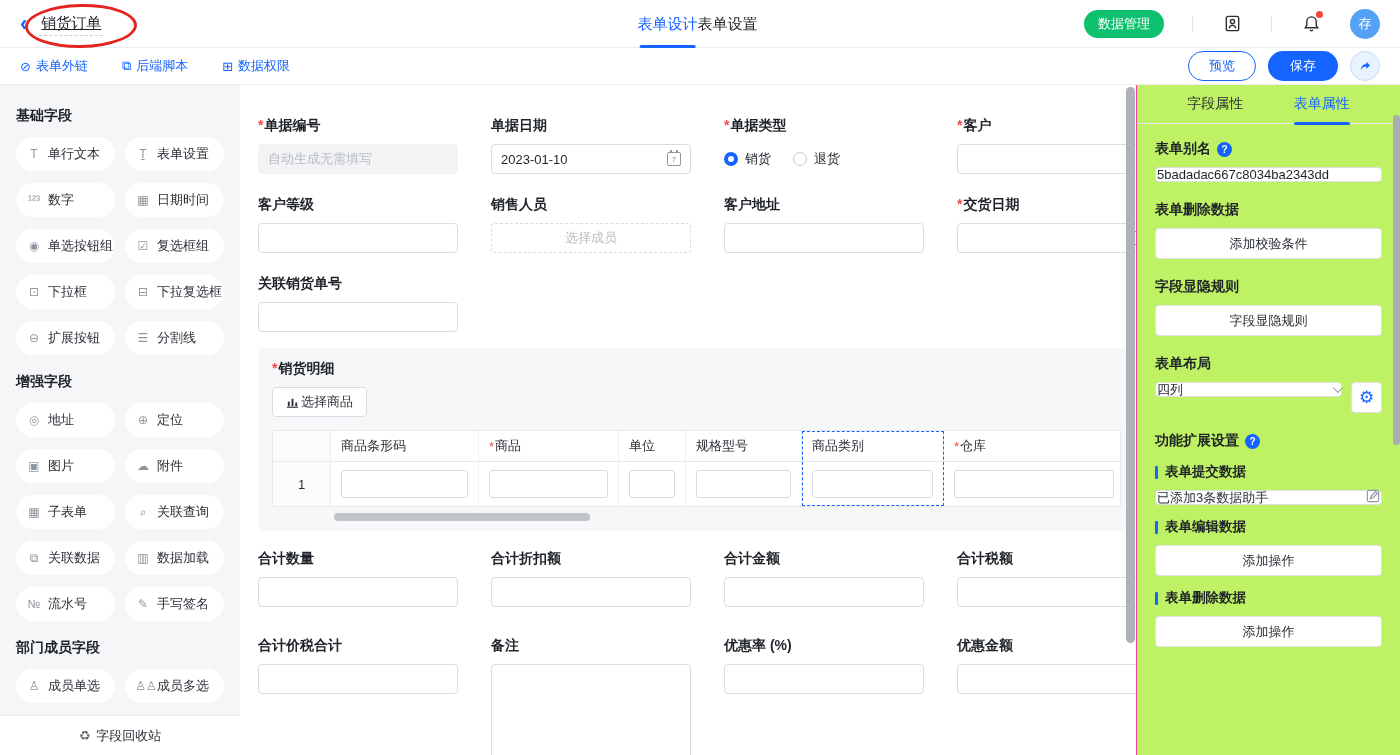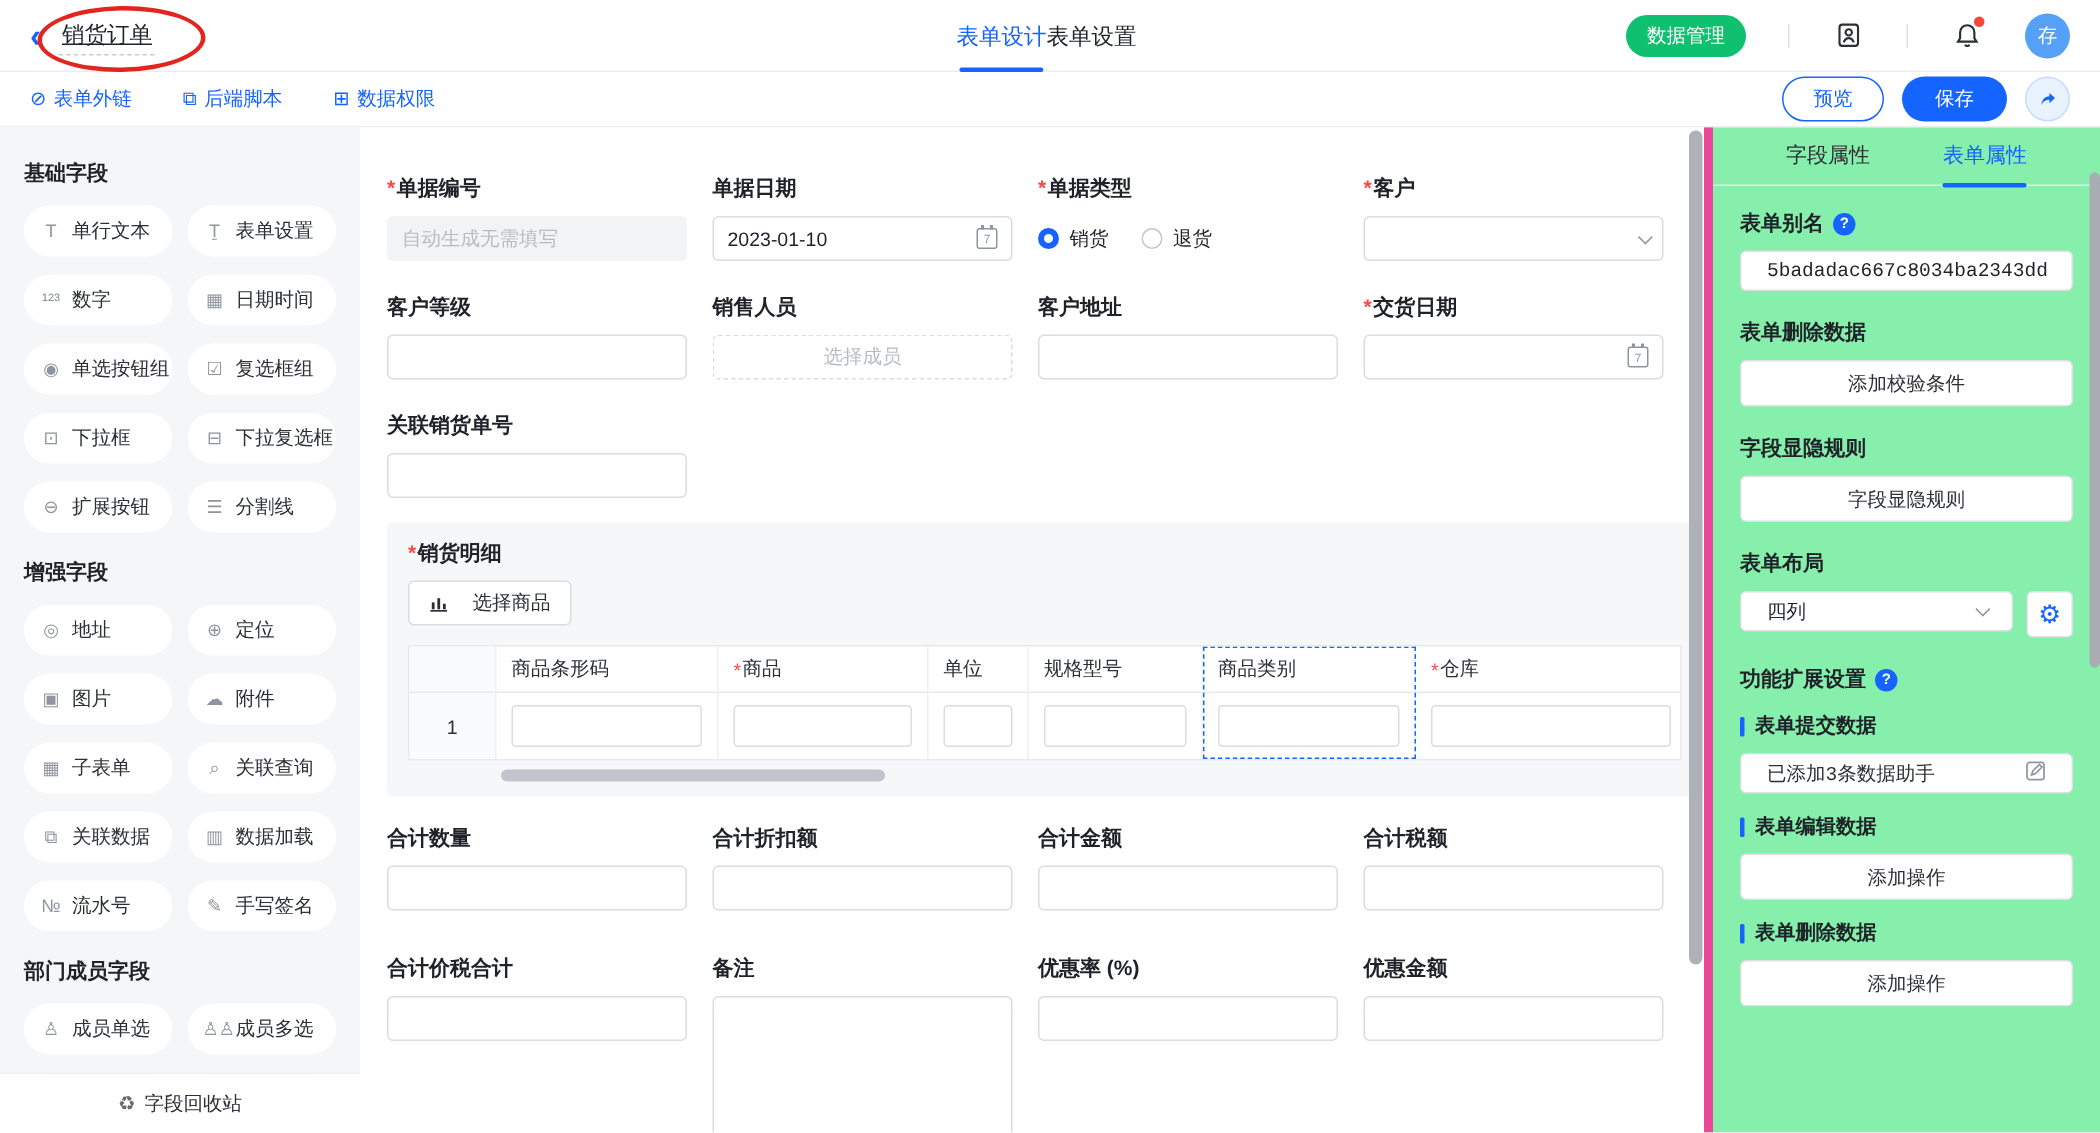--- a/index.html
+++ b/index.html
@@ -57,21 +57,21 @@
   .pill { background:#fff; border-radius:17px; height:34px; display:flex; align-items:center;
     padding:0 10px; font-size:13px; color:#2b2f36; cursor:grab; gap:6px; white-space:nowrap; overflow:hidden; }
   .pill .p-icon { color:#8f959e; font-size:12px; flex:none; width:16px; text-align:center; }
   .recycle-bar { position:absolute; left:0; right:0; bottom:0; height:40px; background:#fff;
     border-top:1px solid #ebedf0; display:flex; align-items:center; justify-content:center;
     font-size:13px; color:#2b2f36; gap:6px; cursor:pointer; }
   .recycle-bar .p-icon { color:#646a73; }
 
   
   .canvas { flex:1; background:#fff; padding:32px 10px 0 18px; position:relative; overflow:hidden; }
-  .frow { display:grid; grid-template-columns:repeat(4,200px); column-gap:17px; margin-bottom:22px; }
+  .frow { display:grid; grid-template-columns:repeat(4,200px); column-gap:33px; margin-bottom:22px; }
   .f-label { font-size:14px; font-weight:bold; margin-bottom:9px; white-space:nowrap; }
   .f-input { height:30px; border:1px solid #d9dce1; border-radius:4px; background:#fff;
     display:flex; align-items:center; padding:0 9px; font-size:13px; color:#1f2329; position:relative; }
   .f-input.gray { background:#f2f3f5; border-color:#f2f3f5; color:#b8bcc2; }
   .f-input.dashed { border-style:dashed; justify-content:center; color:#b8bcc2; }
   .cal-ic { margin-left:auto; width:14px; height:14px; border:1px solid #8f959e; border-radius:2px;
     font-size:8px; color:#8f959e; display:flex; align-items:center; justify-content:center;
     position:relative; flex:none; }
   .cal-ic::before { content:""; position:absolute; top:-3px; left:2px; width:2px; height:3px; background:#8f959e; }
   .cal-ic::after  { content:""; position:absolute; top:-3px; right:2px; width:2px; height:3px; background:#8f959e; }
@@ -79,53 +79,53 @@
     border-bottom:1.5px solid #8f959e; transform:rotate(45deg) translateY(-2px); flex:none; }
   .radio-row { display:flex; align-items:center; gap:22px; height:30px; font-size:13px; }
   .radio { display:flex; align-items:center; gap:7px; cursor:pointer; }
   .rdot { width:14px; height:14px; border-radius:50%; flex:none; }
   .rdot.on { border:4px solid #1664ff; background:#fff; }
   .rdot.off { border:1px solid #c4c7cc; background:#fff; }
 
   
   .subform { background:#f6f7f9; border-radius:4px; padding:12px 14px 10px; width:877px; margin-bottom:19px; }
   .sf-btn { margin-top:9px; height:30px; background:#fff; border:1px solid #d9dce1; border-radius:4px;
-    font-size:13px; color:#2b2f36; display:inline-flex; align-items:center; gap:16px; padding:0 13px; cursor:pointer; }
+    font-size:13px; color:#2b2f36; display:inline-flex; align-items:center; gap:2px; padding:0 13px; cursor:pointer; }
   .sub-table { margin-top:13px; background:#fff; border:1px solid #e7e9ed; display:flex; overflow:hidden; width:849px; }
   .col { flex:none; border-right:1px solid #eef0f2; }
   .col:last-child { border-right:none; }
   .col .th { height:31px; border-bottom:1px solid #e7e9ed; display:flex; align-items:center;
     padding:0 10px; font-size:13px; color:#2b2f36; }
   .col .td { height:44px; display:flex; align-items:center; padding:0 10px; }
   .col .td .cell-input { width:100%; height:28px; border:1px solid #d9dce1; border-radius:3px; background:#fff; }
   .col.idx { width:58px; background:#fafbfc; }
   .col.idx .td { justify-content:center; font-size:13px; color:#2b2f36; }
   .col.sel { outline:1.5px dashed #1664ff; outline-offset:-1px; }
   .h-scroll { margin-top:6px; height:8px; position:relative; width:849px; }
   .h-thumb { position:absolute; left:62px; top:0; width:256px; height:8px; border-radius:4px; background:#c1c5cb; cursor:pointer; }
 
   
   .v-scroll-canvas { position:absolute; top:0; right:1px; width:9px; height:670px; }
   .v-thumb-canvas { position:absolute; top:2px; width:9px; height:556px; border-radius:5px; background:#aeb2b8; cursor:pointer; }
 
   
-  .panel { width:264px; flex:none; background:#86efac; border-left:6px solid #ec4899; display:flex; flex-direction:column; }
+  .panel { width:264px; flex:none; background:#bef264; border-left:1px solid #ec4899; display:flex; flex-direction:column; }
   .panel-tabs { height:39px; display:flex; justify-content:space-evenly; align-items:center;
     border-bottom:1px solid #e6e8eb; flex:none; }
   .p-tab { font-size:14px; color:#2b2f36; height:39px; display:flex; align-items:center; position:relative; cursor:pointer; }
   .p-tab.active { color:#1664ff; }
   .p-tab.active::after { content:""; position:absolute; bottom:-1px; left:0; right:0; height:3px;
     background:#1664ff; border-radius:2px; }
   .panel-body { padding:16px 18px 0; overflow:hidden; }
   .p-group { margin-bottom:19px; }
   .p-label { font-size:14px; font-weight:bold; margin-bottom:9px; display:flex; align-items:center; gap:6px; }
   .help-ic { width:15px; height:15px; border-radius:50%; background:#1664ff; color:#fff; font-size:10px;
     font-weight:bold; display:flex; align-items:center; justify-content:center; cursor:pointer; }
-  .p-input { height:27px; background:#fff; border:1px solid #dee0e3; border-radius:4px; width:100%;
-    font-size:13px; color:#1f2329; padding:0 17px; display:flex; align-items:center;font-family:Liberation Mono, monospace; }
+  .p-input { height:15px; background:#fff; border:1px solid #dee0e3; border-radius:4px; width:100%;
+    font-size:13px; color:#1f2329; padding:0 1px; display:flex; align-items:center; }
   .p-btn { height:31px; background:#fff; border:1px solid #dee0e3; border-radius:4px; width:100%;
     font-size:13px; color:#2b2f36; cursor:pointer; display:flex; align-items:center; justify-content:center; }
   .layout-row { display:flex; gap:9px; }
   .layout-select { flex:1; }
   .gear-btn { width:31px; height:31px; background:#fff; border:1px solid #dee0e3; border-radius:4px;
     display:flex; align-items:center; justify-content:center; cursor:pointer; color:#1664ff; font-size:17px; flex:none; }
   .sub-label { font-size:13.5px; font-weight:bold; display:flex; align-items:center; gap:7px; margin:13px 0 9px; }
   .blue-bar { width:3px; height:13px; background:#1664ff; border-radius:1px; flex:none; }
   .assist-box { justify-content:flex-start; color:#2b2f36; }
   .assist-box .edit-ic { margin-left:auto; color:#8f959e; }

